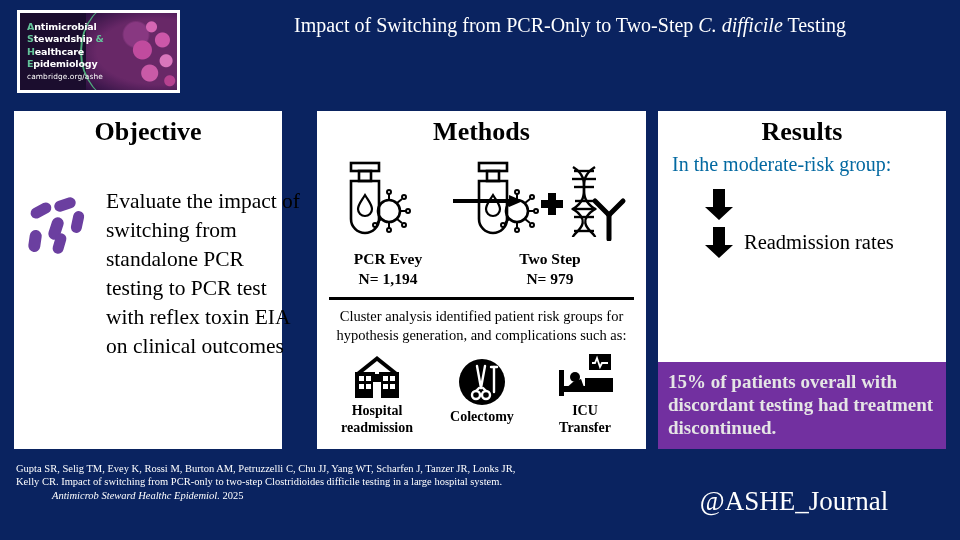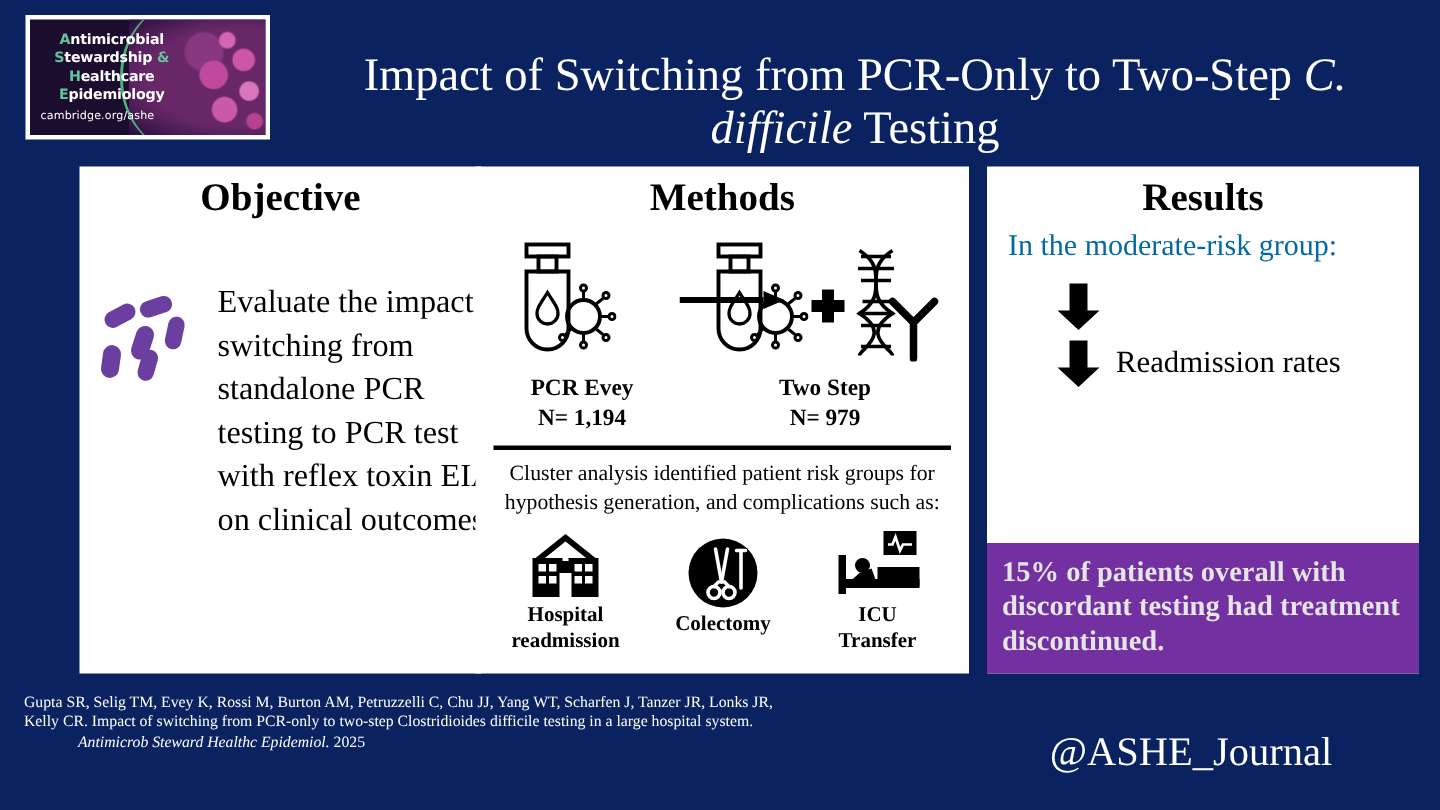--- a/index.html
+++ b/index.html
@@ -7,21 +7,21 @@
     width:960px;height:540px;overflow:hidden;
     background:#0a2360;
     font-family:"Liberation Serif", serif;
     position:relative;
   }
   .page{position:absolute;inset:0;}
 
   
   .logo{
     position:absolute;left:17px;top:10px;width:163px;height:83px;
-    background:#ffffff;box-sizing:border-box;padding:3px;text-align:center;
+    background:#ffffff;box-sizing:border-box;padding:3px;
   }
   .logo-inner{
     position:relative;width:100%;height:100%;overflow:hidden;
     background:#1b0d2e;
   }
   .logo-art{
     position:absolute;right:0;top:0;width:58%;height:100%;
     background:
       radial-gradient(circle at 72% 18%, #e06bbb 0 5px, transparent 6px),
       radial-gradient(circle at 84% 35%, #d65bb0 0 7px, transparent 8px),
@@ -46,34 +46,34 @@
   }
   .logo-txt .hl{color:#63c39a;}
   .logo-url{
     position:absolute;left:7px;bottom:9px;
     font-family:"DejaVu Sans", sans-serif;
     color:#ffffff;font-size:7.4px;letter-spacing:.1px;
   }
 
   
   .title{
-    position:absolute;left:196px;top:32px;width:748px;
+    position:absolute;left:196px;top:8px;width:748px;
     text-align:center;color:#ffffff;
-    font-size:31px;line-height:35px;
+    font-size:20px;line-height:35px;
     font-family:"Liberation Serif", serif;
   }
   .title .it{font-style:italic;}
 
   
   .panels{position:absolute;left:14px;top:111px;width:932px;height:338px;}
   .panel{
     position:absolute;top:0;height:100%;
     background:#ffffff;box-sizing:border-box;
   }
-  .p-objective{left:0;width:268px;margin-left:39px;}
+  .p-objective{left:0;width:268px;}
   .p-methods{left:303px;width:329px;}
   .p-results{left:644px;width:288px;}
 
   .panel-h{
     text-align:center;font-weight:bold;color:#000;
     font-size:26px;line-height:30px;margin-top:6px;
     font-family:"Liberation Serif", serif;
   }
 
   

